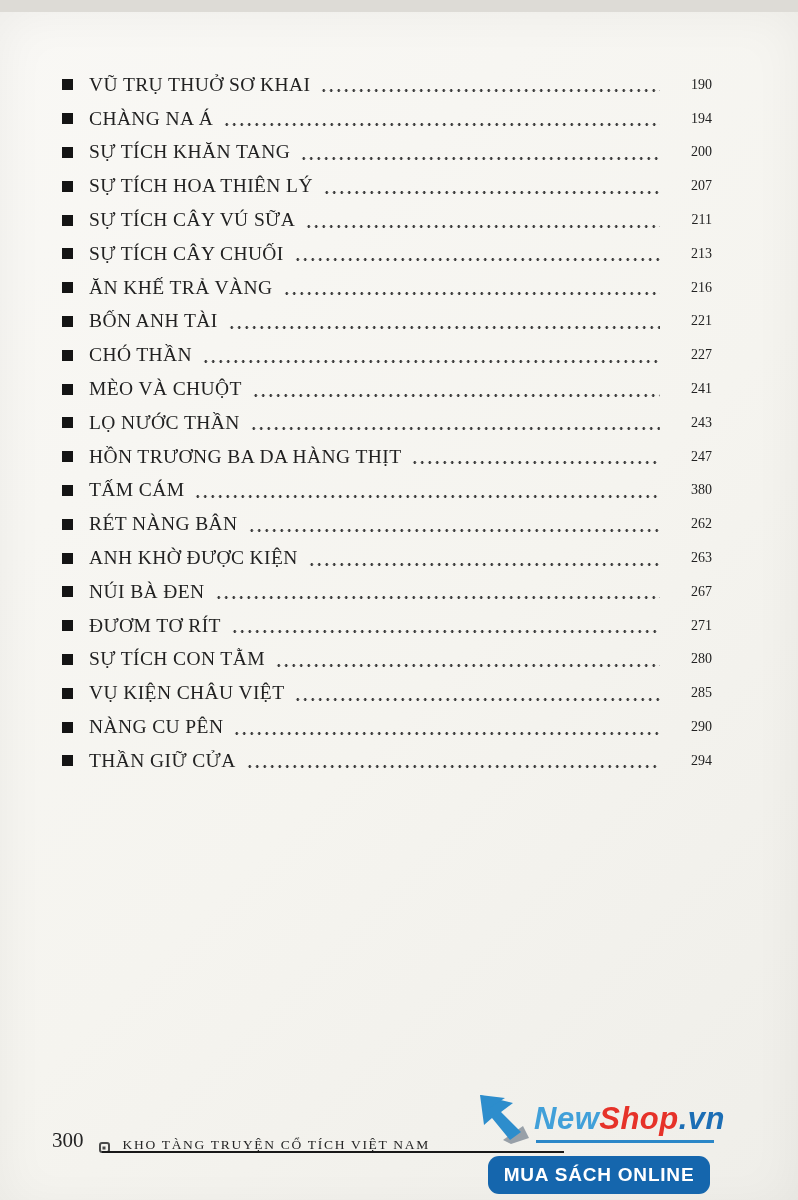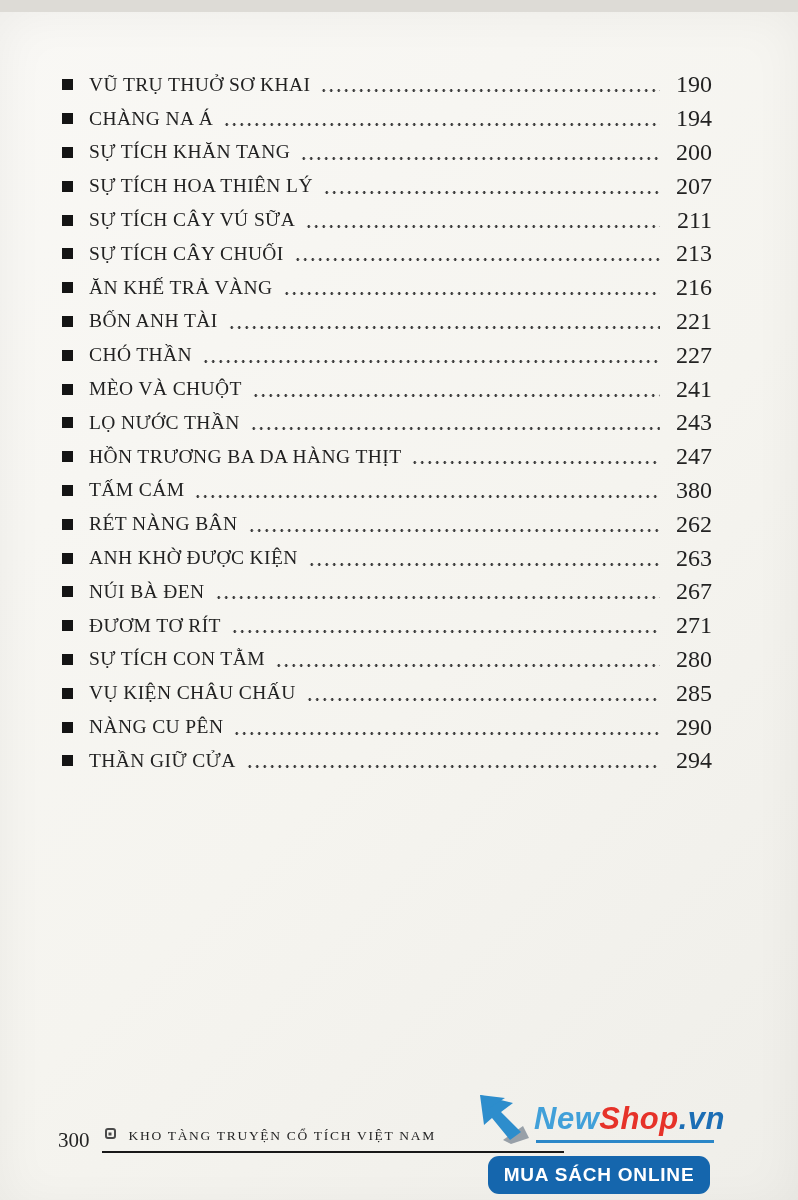--- a/index.html
+++ b/index.html
@@ -46,34 +46,34 @@
     height: 5px;
     margin: 0 6px 0 10px;
     position: relative;
     top: 6px;
     background-image: radial-gradient(circle, #3c3c3c 1.25px, rgba(0,0,0,0) 1.55px);
     background-size: 7.5px 5px;
     background-repeat: repeat-x;
     background-position: left center;
   }
   .pagenum {
-    font-size: 24px;
+    font-size: 14px;
     margin-left: 4px;
     min-width: 42px;
     text-align: right;
     color: #222;
   }
 
   
   .footer {
     position: absolute;
-    left: 58px;
+    left: 52px;
     top: 1116px;
     display: flex;
-    align-items: flex-start;
+    align-items: flex-end;
   }
   .footer-page { font-size: 21px; color: #242424; }
   .footer-icon {
     margin-left: 15px;
     width: 11px;
     height: 11px;
     border: 2px solid #4a4a4a;
     border-radius: 3px;
     position: relative;
     flex: 0 0 auto;
@@ -258,21 +258,21 @@
         <span class="pagenum">271</span>
       </div>
       <div class="toc-row">
         <span class="bullet"></span>
         <span class="title">SỰ TÍCH CON TẰM</span>
         <span class="leader"></span>
         <span class="pagenum">280</span>
       </div>
       <div class="toc-row">
         <span class="bullet"></span>
-        <span class="title">VỤ KIỆN CHÂU CHẤU</span>
+        <span class="title">VỤ KIỆN CHÂU VIỆT</span>
         <span class="leader"></span>
         <span class="pagenum">285</span>
       </div>
       <div class="toc-row">
         <span class="bullet"></span>
         <span class="title">NÀNG CU PÊN</span>
         <span class="leader"></span>
         <span class="pagenum">290</span>
       </div>
       <div class="toc-row">

